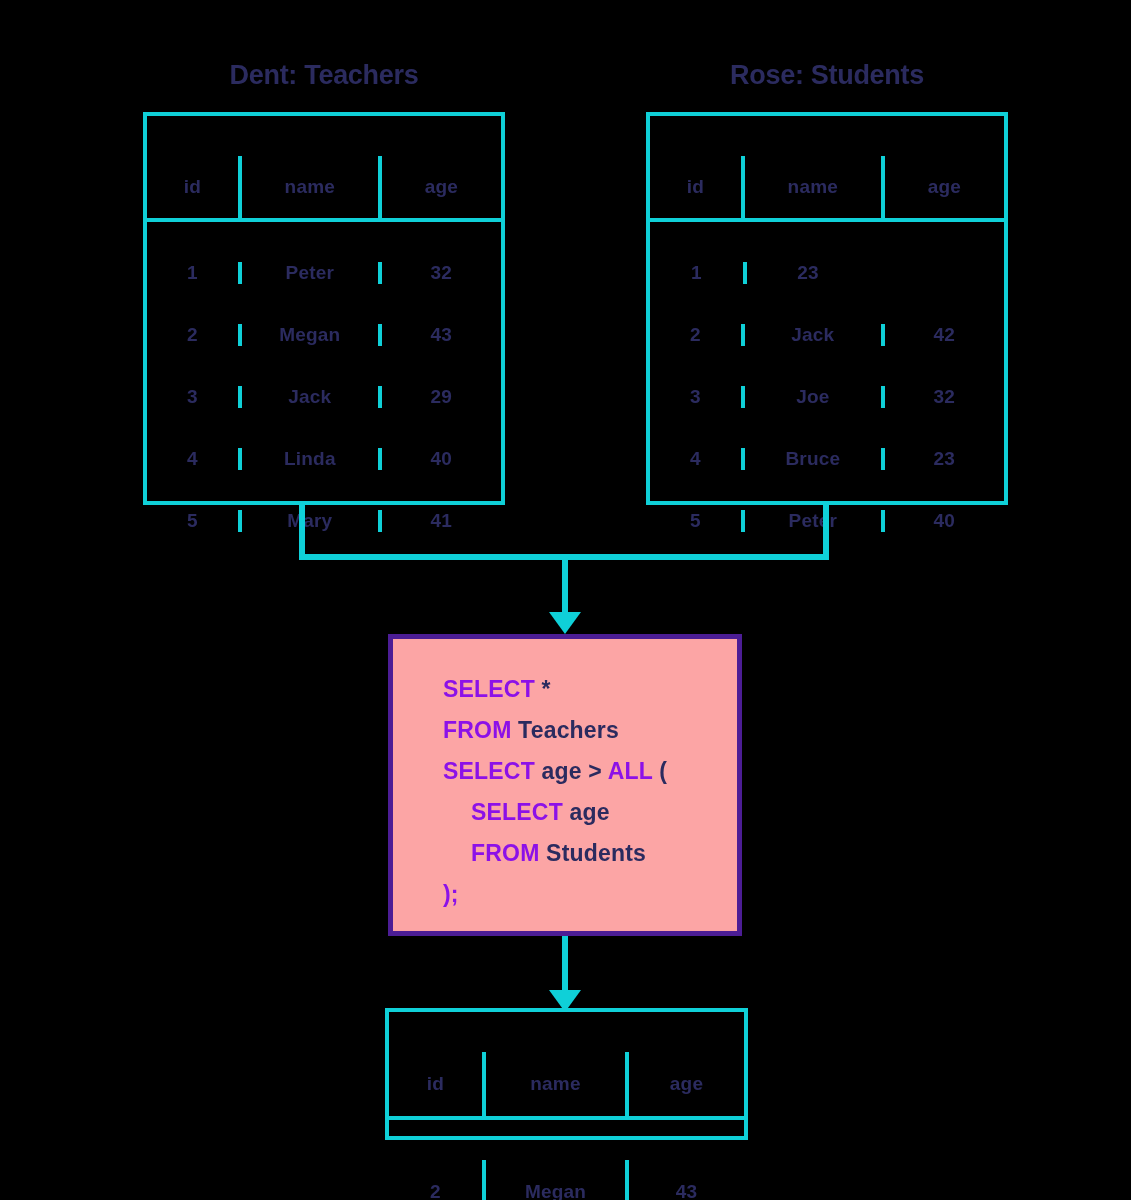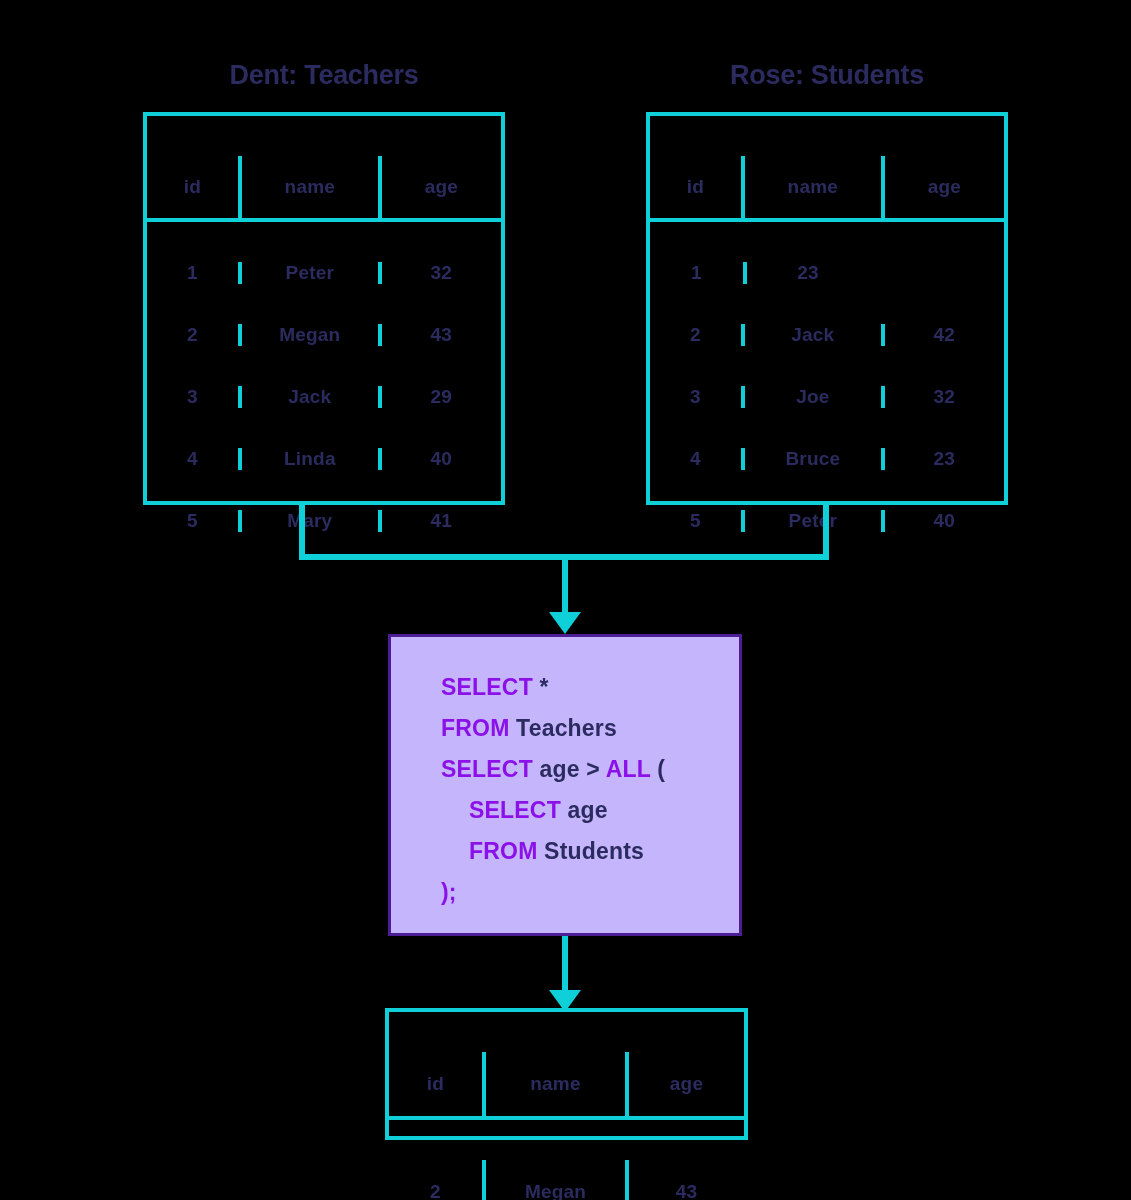--- a/index.html
+++ b/index.html
@@ -90,23 +90,23 @@
     border-left: 16px solid transparent;
     border-right: 16px solid transparent;
     border-top: 22px solid #0fd0d8;
   }
 
   
   #query-box {
     position: absolute;
     left: 388px; top: 634px;
     width: 354px; height: 302px;
-    border: 3px solid #4c1d95;
+    border: 5px solid #4c1d95;
     box-sizing: border-box;
-    background: #c4b5fd;
+    background: #fca5a5;
     padding: 30px 0 0 50px;
   }
   .sql-line {
     font-size: 23px;
     font-weight: 700;
     line-height: 41px;
     white-space: pre;
     color: #2b2b5f;
     letter-spacing: 0.2px;
   }

